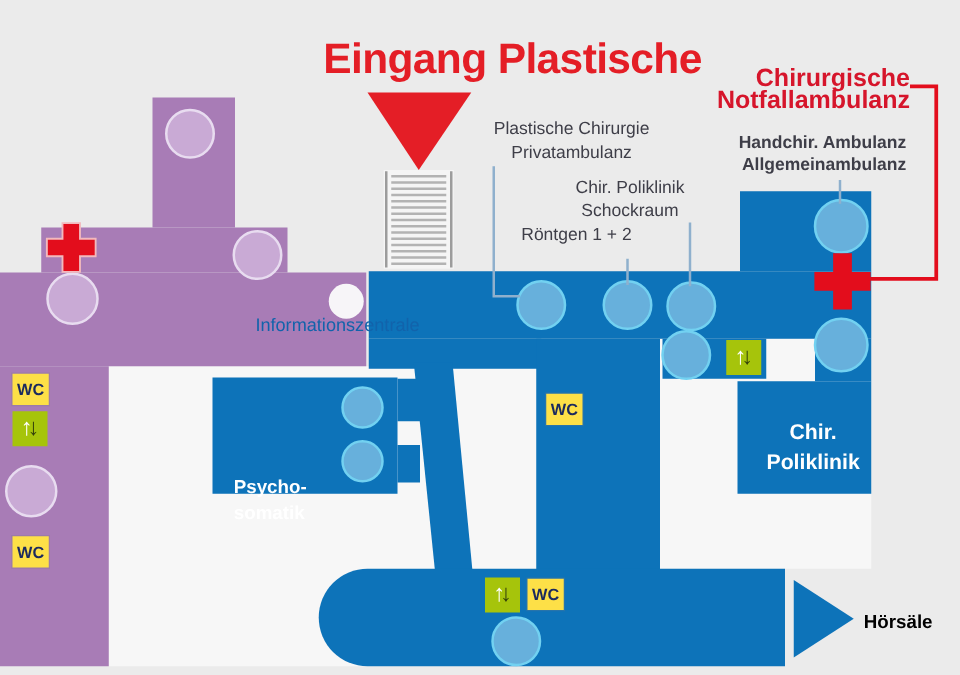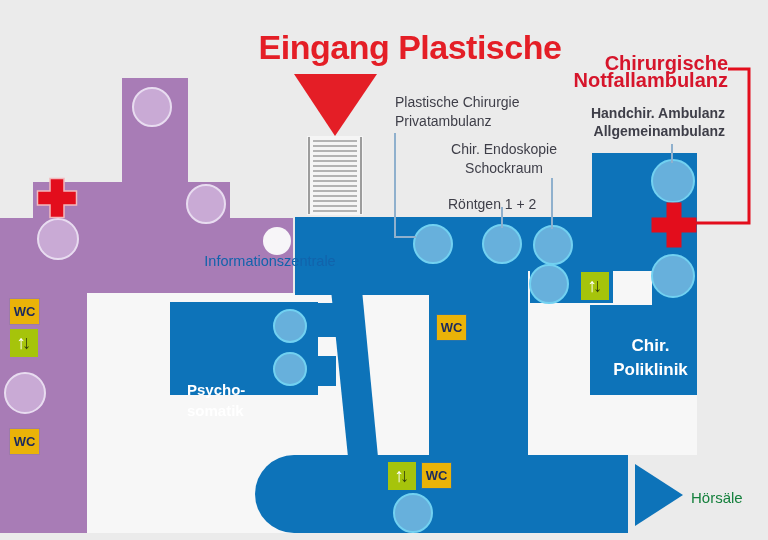--- a/index.html
+++ b/index.html
@@ -3,43 +3,43 @@
 <meta charset="utf-8">
 <style>
   html,body{margin:0;padding:0;}
   #canvas{
     position:relative;width:768px;height:540px;overflow:hidden;
     background:#ebebeb;
     font-family:"Liberation Sans","DejaVu Sans",sans-serif;
   }
   #map-svg{position:absolute;left:0;top:0;}
   .lbl{position:absolute;white-space:nowrap;}
-  .lbl-dark{color:#3e3e48;font-size:14px;line-height:19px;}
+  .lbl-dark{color:#3e3e48;font-size:14px;line-height:19px;text-align:center;}
   .title{
     left:180px;top:28px;width:460px;text-align:center;
     color:#e41e26;font-size:34px;line-height:38px;font-weight:700;letter-spacing:-0.5px;
   }
   .callout{
     left:560px;top:55px;width:168px;text-align:right;
     color:#d6152b;font-size:20px;line-height:17px;font-weight:700;
   }
   .plastische{left:395px;top:93px;}
   .handchir{left:575px;top:104px;width:150px;text-align:right;line-height:18px;font-weight:bold;}
   .endoskopie{left:440px;top:140px;width:128px;text-align:center;}
-  .roentgen{left:417px;top:196px;line-height:16px;margin-left:31px;}
+  .roentgen{left:417px;top:179px;line-height:16px;}
   .info{
     left:178px;top:251px;width:184px;text-align:center;
     color:#1263ab;font-size:14.5px;line-height:20px;font-weight:400;
   }
   .psycho{left:187px;top:337px;color:#ffffff;font-size:15px;line-height:21px;font-weight:700;margin-top:42px;}
   .poliklinik{left:590px;top:334px;width:121px;text-align:center;
     color:#ffffff;font-size:17px;line-height:24px;font-weight:700;}
-  .hoersaele{left:691px;top:489px;color:#15803d;font-size:15px;line-height:18px;font-weight:400;}
+  .hoersaele{left:691px;top:489px;color:#000000;font-size:15px;line-height:18px;font-weight:700;}
   .wc{
-    position:absolute;width:29px;height:25px;background:#eab308;
+    position:absolute;width:29px;height:25px;background:#fde047;
     color:#1b2a5e;font-size:13px;font-weight:700;
     display:flex;align-items:center;justify-content:center;
     box-shadow:0 0 0 1px rgba(120,120,130,0.25);
   }
   .lift{
     position:absolute;width:28px;height:28px;background:#a6c40b;
     display:flex;align-items:center;justify-content:center;
     font-size:19px;font-weight:700;line-height:28px;
   }
   .lift .up{color:#ffffff;margin-right:-2px;}
@@ -134,21 +134,21 @@
     <div>Plastische Chirurgie</div>
     <div>Privatambulanz</div>
   </div>
 
   <div class="lbl lbl-dark handchir">
     <div>Handchir. Ambulanz</div>
     <div>Allgemeinambulanz</div>
   </div>
 
   <div class="lbl lbl-dark endoskopie">
-    <div>Chir. Endoskopie</div>
+    <div>Chir. Poliklinik</div>
     <div>Schockraum</div>
   </div>
 
   <div class="lbl lbl-dark roentgen">Röntgen 1 + 2</div>
 
   <div class="lbl info">
     <div>Informationszentrale</div>
   </div>
 
   <div class="lbl psycho">

